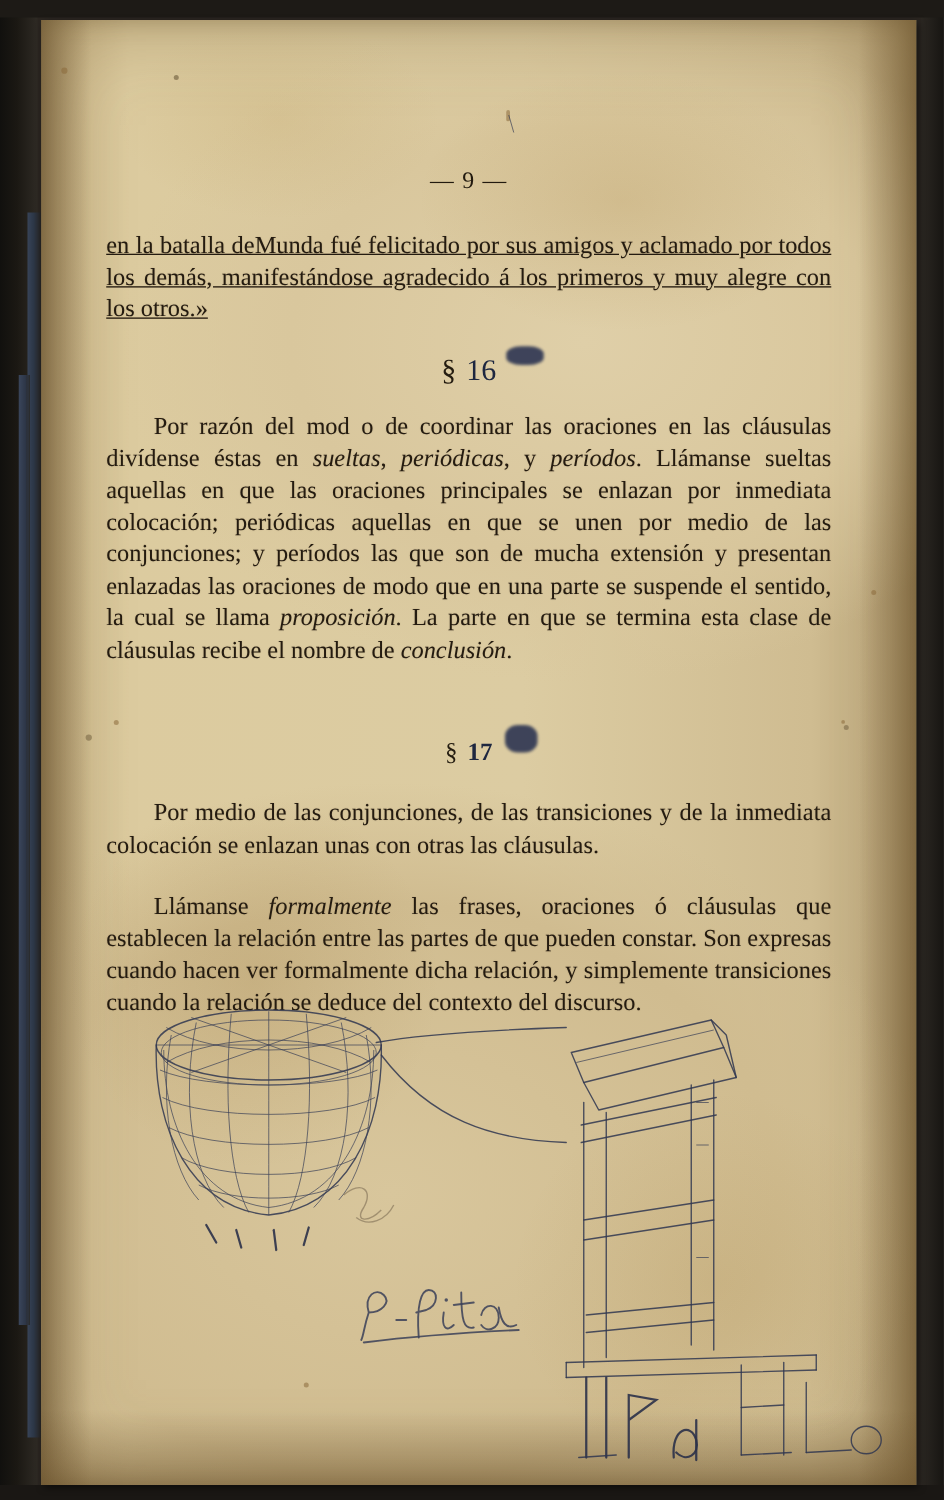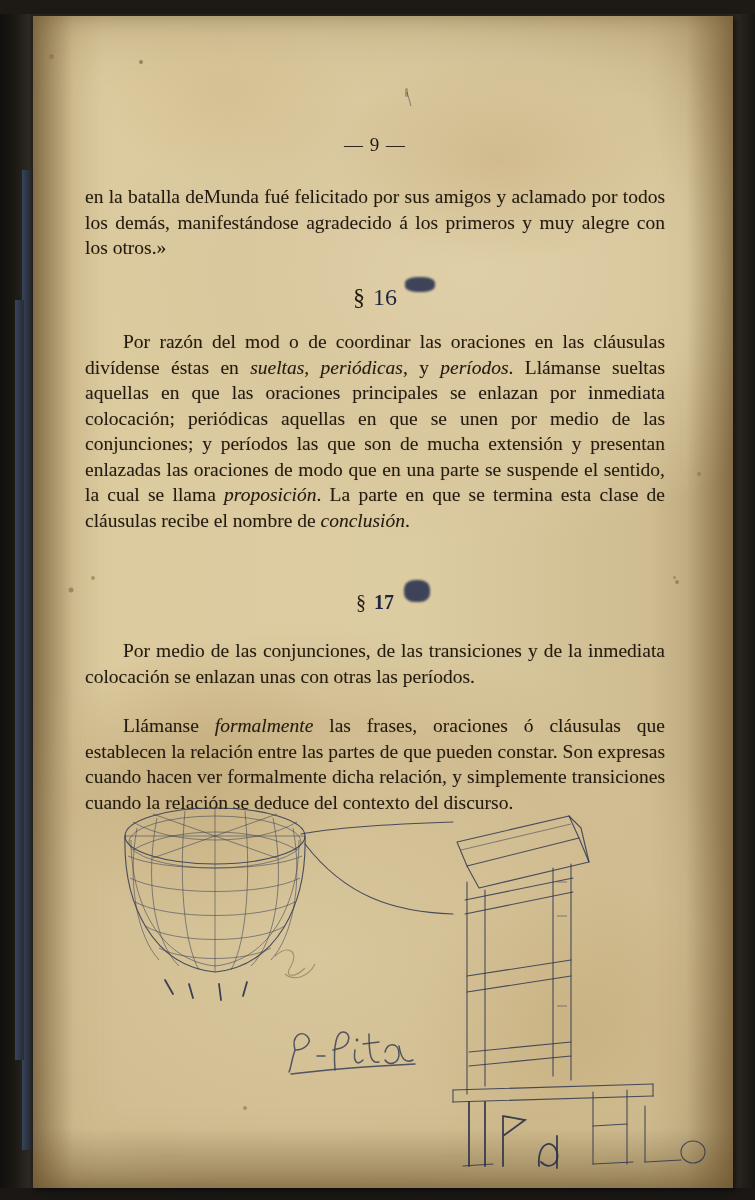--- a/index.html
+++ b/index.html
@@ -119,21 +119,21 @@
   }
 
   p.body {
     margin: 0;
     font-size: 19.5px;
     line-height: 25.5px;
     text-align: justify;
     color: #241b10;
     text-shadow: 0 0 1px rgba(60,40,15,.25);
   }
-  .para-1 { position: absolute; left: 0; top: 168px; width: 580px; }
+  .para-1 { position: absolute; left: 0; top: 168px; width: 580px; text-decoration: underline; }
   .sec-1 {
     position: absolute; left: 0; top: 268px; width: 580px;
     text-align: center; font-size: 24px;
   }
   .sec-1 .num { margin-left: 8px; color: #1e2740; }
   .para-2 { position: absolute; left: 0; top: 313px; width: 580px; }
   .para-2 .ind { display: inline-block; width: 38px; }
   .sec-2 {
     position: absolute; left: 0; top: 575px; width: 580px;
     text-align: center; font-size: 20px;
@@ -209,21 +209,21 @@
 
       <p class="body para-2">
         <span class="ind"></span><span>Por razón del mod o de coordinar las </span><span>oraciones</span><span> en las cláusulas divídense éstas en </span><em>sueltas</em><span>, </span><em>periódicas</em><span>, y </span><em>períodos</em><span>. Llámanse sueltas aquellas en que las oraciones principales se enlazan por inmediata colocación; periódicas aquellas en que se unen por medio de las conjunciones; y períodos las que son de mucha extensión y presentan enlazadas las oraciones de modo que en una parte se suspende el sentido, la cual se llama </span><em>proposición</em><span>. La parte en que se termina esta clase de cláusulas recibe el nombre de </span><em>conclusión</em><span>.</span>
       </p>
 
       <div class="sec-2">
         <span>§</span><span class="num">17</span>
       </div>
 
       <p class="body para-3">
-        <span class="ind"></span><span>Por medio de las conjunciones, de las transiciones y de la inmediata colocación se enlazan unas con otras las períodos.</span>
+        <span class="ind"></span><span>Por medio de las conjunciones, de las transiciones y de la inmediata colocación se enlazan unas con otras las cláusulas.</span>
       </p>
 
       <p class="body para-4">
         <span class="ind"></span><span>Llámanse </span><em>formalmente</em><span> las frases, oraciones ó cláusulas que establecen la relación entre las partes de que pueden constar. Son expresas cuando hacen ver formalmente dicha relación, y simplemente transiciones cuando la relación se deduce del contexto del discurso.</span>
       </p>
     </div>
   </div>
 
   <div class="blot" style="left:405px; top:277px; width:30px; height:15px;"></div>
   <div class="blot" style="left:404px; top:580px; width:26px; height:22px;"></div>

